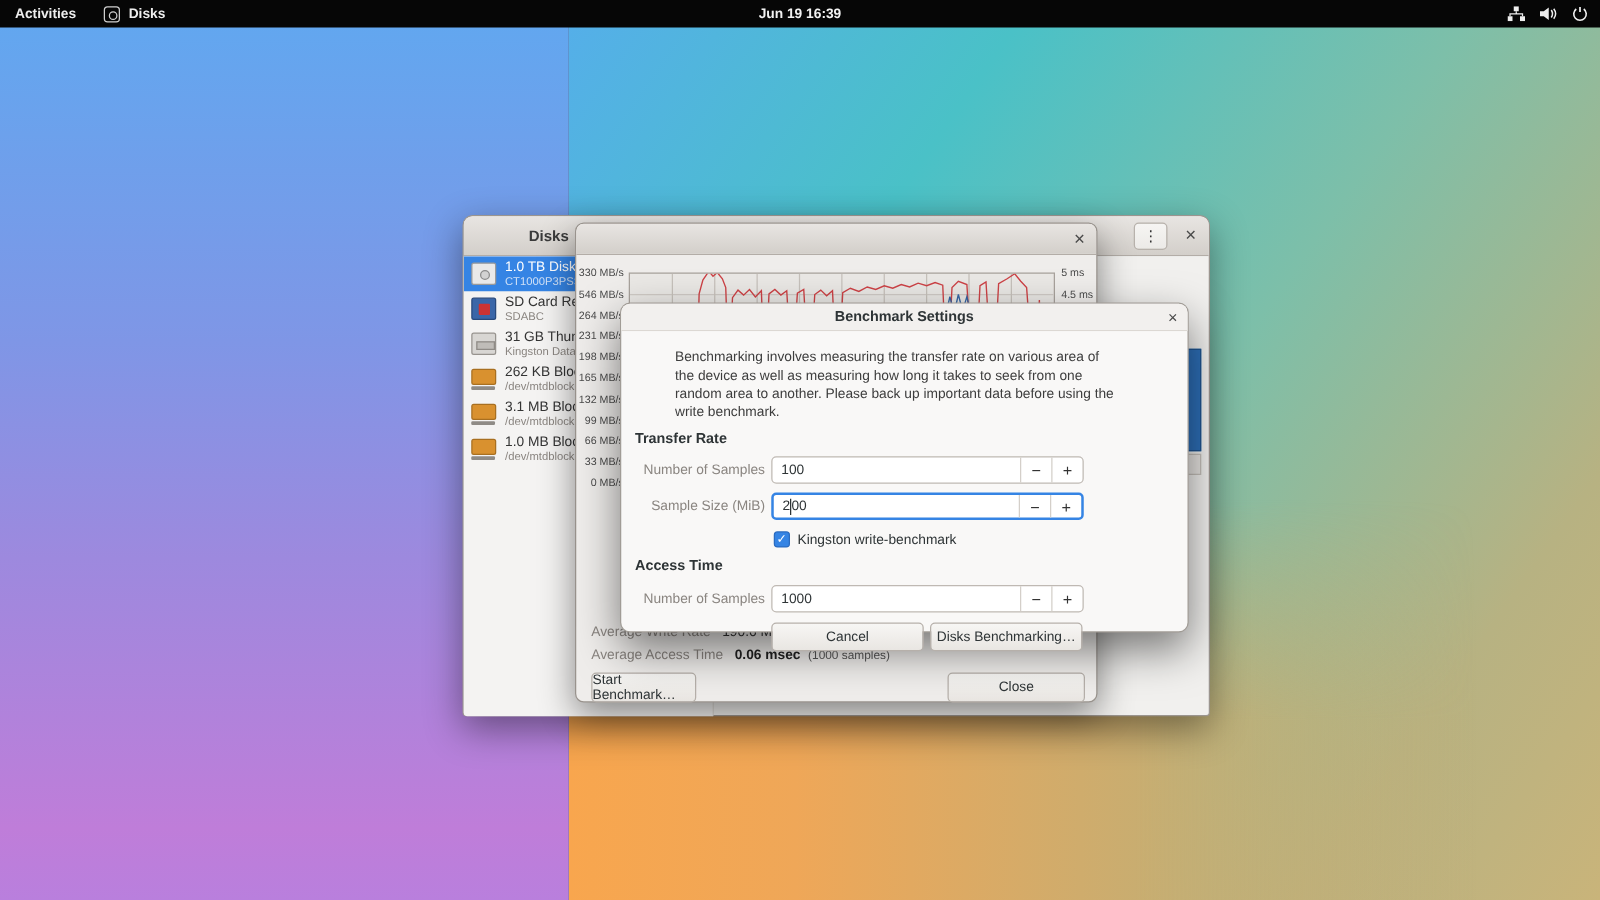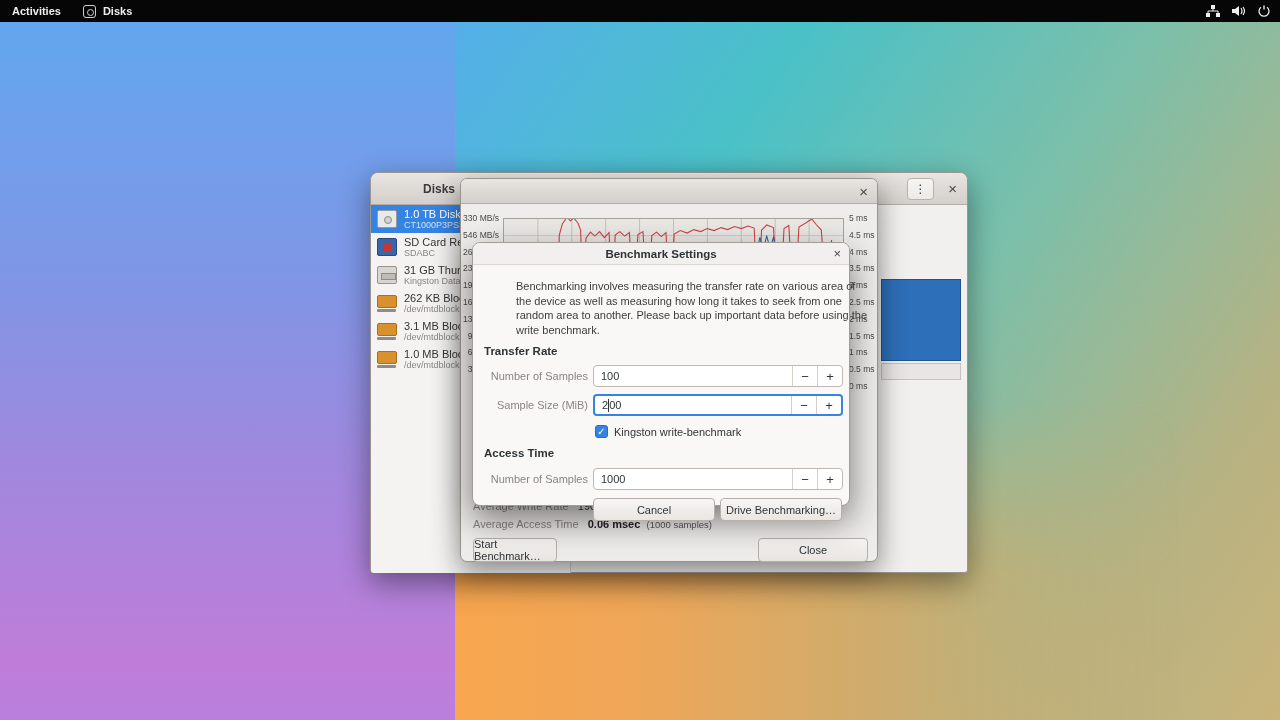--- a/index.html
+++ b/index.html
@@ -80,21 +80,21 @@
   .axis-left { text-align:right; width:38px; left:0; }
   .axis-right { left:388px; }
   .bench-row { position:absolute; left:12px; font-size:11px; white-space:nowrap; }
   .row-label { color:#8a8580; }
   .row-value { color:#222; font-weight:bold; }
   .row-note { font-size:9.5px; color:#555; }
   .bench-btn-start { position:absolute; left:12px; top:359px; width:84px; height:24px; }
   .bench-btn-close { position:absolute; right:9px; top:359px; width:110px; height:24px; }
 
   
-  .dlg { position:absolute; left:472px; top:242px; width:378px; height:264px;
+  .dlg { position:absolute; left:496px; top:242px; width:455px; height:264px;
     background:#f9f8f7; border:1px solid #a19c96; border-radius:8px;
     box-shadow:0 14px 34px rgba(0,0,0,.5); z-index:3; }
   .dlg-titlebar { height:22px; background:#f2f0ee; border-bottom:1px solid #dcd8d3;
     border-radius:7px 7px 0 0; display:flex; align-items:center; justify-content:center; position:relative; }
   .dlg-title { font-weight:bold; font-size:11.5px; color:#2e3436; }
   .dlg-close { right:8px; top:4px; font-size:13px; }
   .dlg-body { position:relative; padding:0 12px; }
   .dlg-desc { position:absolute; left:11px; top:14px; width:356px; font-size:11px; color:#3d3d3d; line-height:1.33;margin-left:32px; }
   .sect-head { position:absolute; left:11px; font-weight:bold; font-size:11.5px; color:#2e3436; }
   .form-row { position:absolute; left:0; width:378px; height:22px; }
@@ -120,20 +120,21 @@
 <div class="wall-orange"></div>
 
 <div class="topbar">
   <div class="tb-left">
     <span class="tb-activities">Activities</span>
     <span class="tb-app">
       <span class="tb-app-icon"></span>
       <span>Disks</span>
     </span>
   </div>
+  <div class="tb-clock">Jun 19 16:39</div>
   <div class="tb-right">
     <span class="tb-icon">
       <svg width="14" height="12" viewBox="0 0 14 12">
           <rect x="5" y="0" width="4" height="4" fill="#eee"></rect>
           <rect x="0" y="8" width="4" height="4" fill="#eee"></rect>
           <rect x="10" y="8" width="4" height="4" fill="#eee"></rect>
           <path d="M7 4v2M2 8V6h10v2" stroke="#eee" fill="none"></path>
         </svg>
     </span>
     <span class="tb-icon">
@@ -316,15 +317,15 @@
     <div class="form-row" style="top:203px">
       <span class="form-label">Number of Samples</span>
       <div class="spin">
         <span class="spin-val">1000</span>
         <span class="spin-btn">−</span>
         <span class="spin-btn">+</span>
       </div>
     </div>
 
     <div class="btn dlg-btn" style="left:120px; top:233px; width:122px;">Cancel</div>
-    <div class="btn dlg-btn" style="left:247px; top:233px; width:122px;">Drive Benchmarking…</div>
+    <div class="btn dlg-btn" style="left:247px; top:233px; width:122px;">Disks Benchmarking…</div>
   </div>
 </div>
 
 </body></html>

